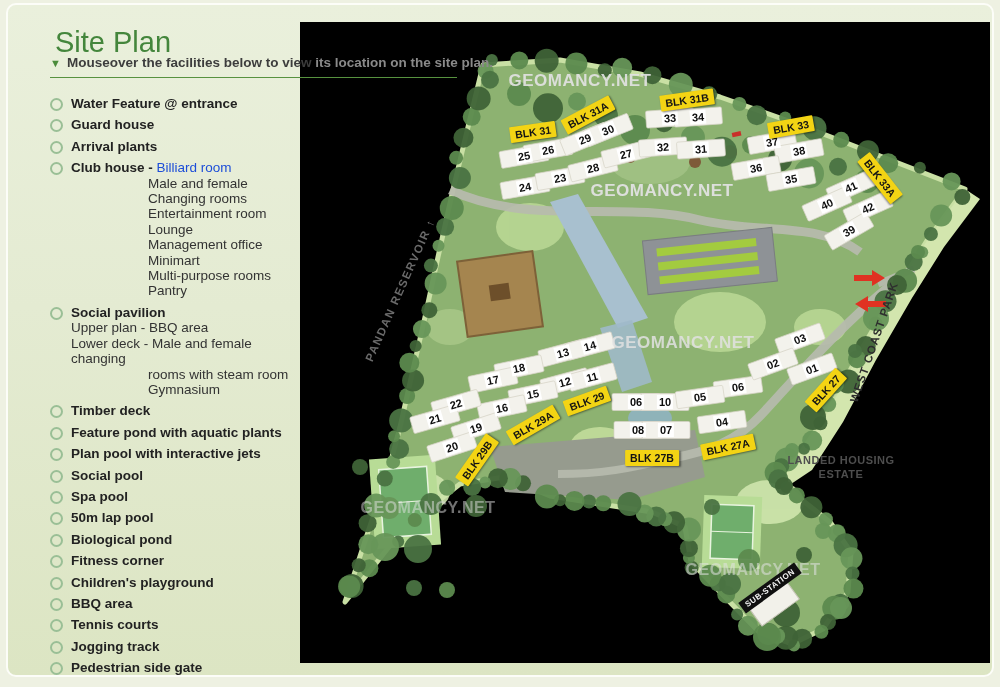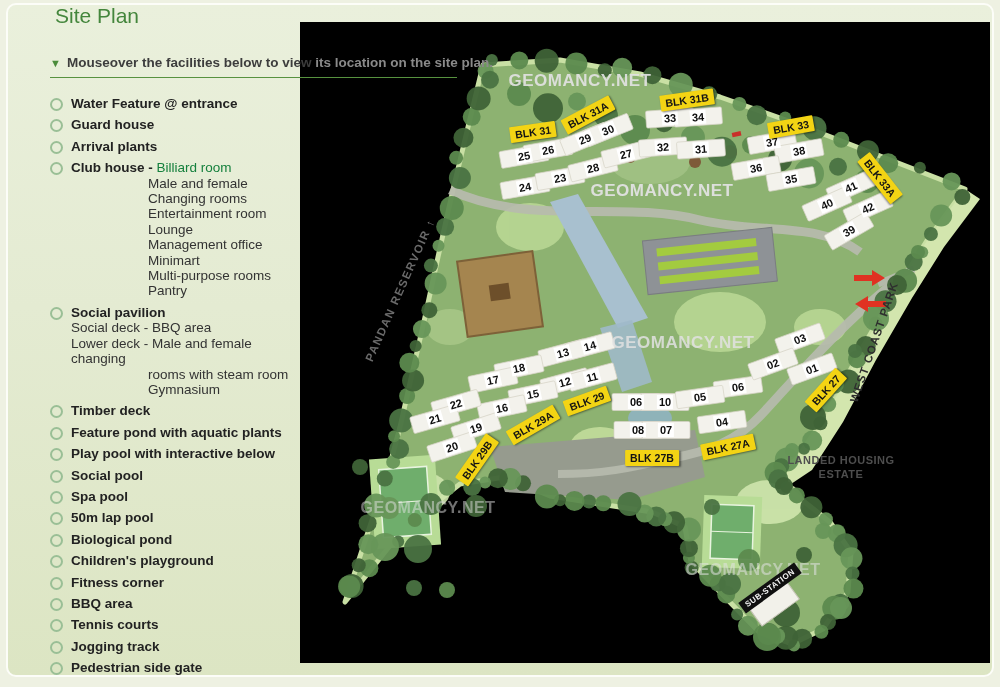--- a/index.html
+++ b/index.html
@@ -9,43 +9,43 @@
     font-family:"Liberation Sans",sans-serif;
   }
   .frame{
     position:absolute;left:6px;top:3px;width:984px;height:670px;
     border:2px solid #fcfdf8;border-radius:10px;
     background:linear-gradient(180deg,#eaf0dc 0%,#e4ebd2 45%,#dce5c3 100%);
     z-index:0;
   }
   
   h1.title{
-    position:absolute;left:55px;top:4px;margin:0;z-index:10;
-    font-size:21px;font-weight:400;color:#44863c;letter-spacing:0;
+    position:absolute;left:55px;top:26px;margin:0;z-index:10;
+    font-size:29px;font-weight:400;color:#44863c;letter-spacing:0;
   }
   .subtitle{
     position:absolute;left:50px;top:55px;z-index:10;
     font-size:13.5px;font-weight:700;white-space:nowrap;
   }
   .subtitle .tri{color:#4b8c3b;font-size:11px;margin-right:6px;}
   .subtitle .sub-front{color:#3d3d3d;}
   .subtitle .sub-back{color:#8a8a8a;}
   .rule{
     position:absolute;left:50px;top:77px;width:407px;height:1px;
     background:#57923f;z-index:10;
   }
   
   #facility-list{position:absolute;left:50px;top:96px;width:260px;z-index:10;}
   .fac{display:flex;margin-bottom:6px;cursor:pointer;}
   .bullet{
     width:9px;height:9px;border:2px solid #9abf96;border-radius:50%;
     margin:2px 8px 0 0;flex:none;background:transparent;
   }
   .fac-c{font-size:13.5px;line-height:15.4px;color:#222;font-weight:700;}
-  .fac-inline{font-weight:400;color:#15803d;}
+  .fac-inline{font-weight:400;color:#1d4ed8;}
   .fac-sub0{font-weight:400;color:#333;}
   .fac-sub1{font-weight:400;color:#333;margin-left:77px;}
   
   #map{
     position:absolute;left:300px;top:22px;width:690px;height:641px;
     background:#000;overflow:hidden;z-index:5;
   }
   #art{position:absolute;left:0;top:0;}
   .wm{
     position:absolute;color:#e2e2e2;font-weight:700;letter-spacing:.5px;
@@ -101,57 +101,57 @@
     <div class="fac">
       <span class="bullet"></span>
       <div class="fac-c"><span>Arrival plants</span></div>
     </div>
     <div class="fac">
       <span class="bullet"></span>
       <div class="fac-c"><span>Club house -</span><span class="fac-inline"> Billiard room</span><div class="fac-sub1">Male and female</div><div class="fac-sub1">Changing rooms</div><div class="fac-sub1">Entertainment room</div><div class="fac-sub1">Lounge</div><div class="fac-sub1">Management office</div><div class="fac-sub1">Minimart</div><div class="fac-sub1">Multi-purpose rooms</div><div class="fac-sub1">Pantry</div></div>
     </div>
     <div class="fac">
       <span class="bullet"></span>
-      <div class="fac-c"><span>Social pavilion</span><div class="fac-sub0">Social deck - BBQ area</div><div class="fac-sub0">Lower deck - Male and female changing</div><div class="fac-sub1">rooms with steam room</div><div class="fac-sub1">Gymnasium</div></div>
+      <div class="fac-c"><span>Social pavilion</span><div class="fac-sub0">Upper plan - BBQ area</div><div class="fac-sub0">Lower deck - Male and female changing</div><div class="fac-sub1">rooms with steam room</div><div class="fac-sub1">Gymnasium</div></div>
     </div>
     <div class="fac">
       <span class="bullet"></span>
       <div class="fac-c"><span>Timber deck</span></div>
     </div>
     <div class="fac">
       <span class="bullet"></span>
       <div class="fac-c"><span>Feature pond with aquatic plants</span></div>
     </div>
     <div class="fac">
       <span class="bullet"></span>
-      <div class="fac-c"><span>Play pool with interactive below</span></div>
+      <div class="fac-c"><span>Plan pool with interactive jets</span></div>
     </div>
     <div class="fac">
       <span class="bullet"></span>
       <div class="fac-c"><span>Social pool</span></div>
     </div>
     <div class="fac">
       <span class="bullet"></span>
       <div class="fac-c"><span>Spa pool</span></div>
     </div>
     <div class="fac">
       <span class="bullet"></span>
       <div class="fac-c"><span>50m lap pool</span></div>
     </div>
     <div class="fac">
       <span class="bullet"></span>
       <div class="fac-c"><span>Biological pond</span></div>
     </div>
     <div class="fac">
       <span class="bullet"></span>
+      <div class="fac-c"><span>Fitness corner</span></div>
+    </div>
+    <div class="fac">
+      <span class="bullet"></span>
       <div class="fac-c"><span>Children's playground</span></div>
-    </div>
-    <div class="fac">
-      <span class="bullet"></span>
-      <div class="fac-c"><span>Fitness corner</span></div>
     </div>
     <div class="fac">
       <span class="bullet"></span>
       <div class="fac-c"><span>BBQ area</span></div>
     </div>
     <div class="fac">
       <span class="bullet"></span>
       <div class="fac-c"><span>Tennis courts</span></div>
     </div>
     <div class="fac">

